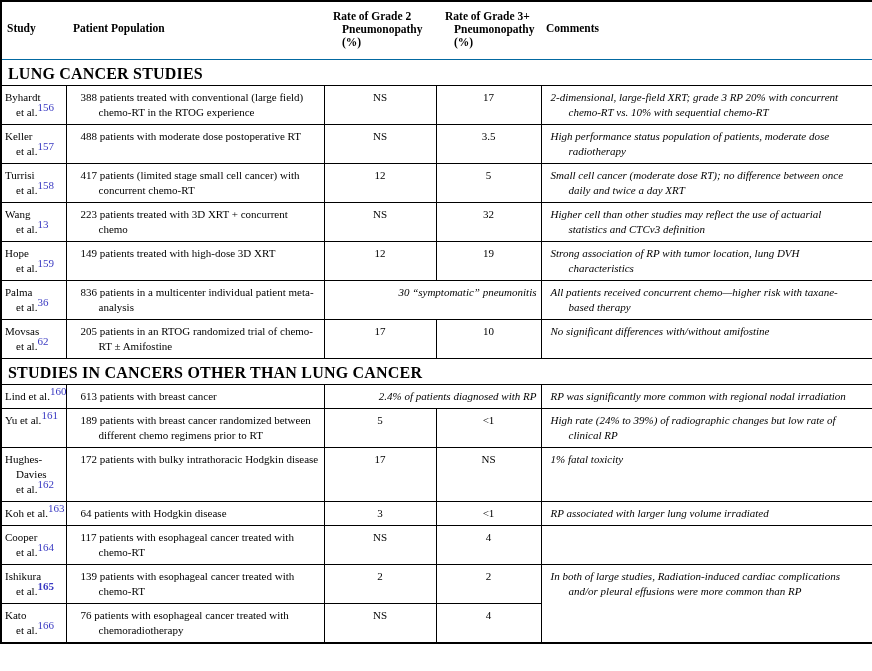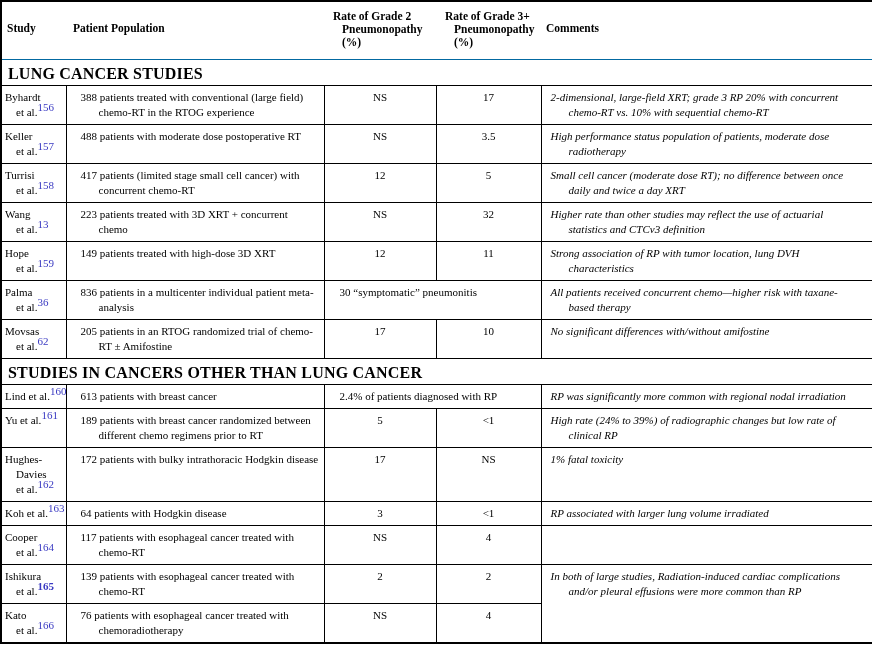--- a/index.html
+++ b/index.html
@@ -28,21 +28,21 @@
     vertical-align:top; color:#000; overflow:hidden;
   }
   tr.section-row td {
     font-weight:bold; font-size:16px; letter-spacing:0.2px;
     padding:6px 4px 4px 6px;
   }
   td.study-cell   { padding:4px 0 4px 14px; text-indent:-11px; }
   td.study-cell .etal { white-space:nowrap; }
   td.pop-cell     { padding:4px 4px 4px 32px; text-indent:-18px; }
   td.rate-cell    { padding:4px 2px; text-align:center; }
-  td.rate-merged-cell { padding:4px 4px 4px 15px; text-align:left; }
+  td.rate-merged-cell { padding:4px 4px 4px 15px; text-align:right;font-style:italic; }
   td.comment-cell { padding:4px 14px 4px 27px; text-indent:-18px;font-style:italic; }
   sup.ref {
     font-size:11px; line-height:0; vertical-align:super;
     letter-spacing:0; cursor:pointer;
   }
 </style>
 </head>
 <body>
 
 <div class="page">
@@ -94,27 +94,27 @@
           <td class="pop-cell">417 patients (limited stage small cell cancer) with concurrent chemo-RT</td>
           <td class="rate-cell">12</td>
           <td class="rate-cell">5</td>
           <td class="comment-cell">Small cell cancer (moderate dose RT); no difference between once daily and twice a day XRT</td>
         </tr>
         <tr>
           <td class="study-cell">Wang <span class="etal">et al.<sup class="ref" style="color: rgb(58, 58, 194);">13</sup></span></td>
           <td class="pop-cell">223 patients treated with 3D XRT + concurrent chemo</td>
           <td class="rate-cell">NS</td>
           <td class="rate-cell">32</td>
-          <td class="comment-cell">Higher rate than other studies may reflect the use of actuarial statistics and CTCv3 definition</td>
+          <td class="comment-cell">Higher cell than other studies may reflect the use of actuarial statistics and CTCv3 definition</td>
         </tr>
         <tr>
           <td class="study-cell">Hope <span class="etal">et al.<sup class="ref" style="color: rgb(58, 58, 194);">159</sup></span></td>
           <td class="pop-cell">149 patients treated with high-dose 3D XRT</td>
           <td class="rate-cell">12</td>
-          <td class="rate-cell">11</td>
+          <td class="rate-cell">19</td>
           <td class="comment-cell">Strong association of RP with tumor location, lung DVH characteristics</td>
         </tr>
         <tr>
           <td class="study-cell">Palma <span class="etal">et al.<sup class="ref" style="color: rgb(58, 58, 194);">36</sup></span></td>
           <td class="pop-cell">836 patients in a multicenter individual patient meta-analysis</td>
           <td class="rate-merged-cell" colspan="2">30 “symptomatic” pneumonitis</td>
           <td class="comment-cell">All patients received concurrent chemo—higher risk with taxane-based therapy</td>
         </tr>
         <tr>
           <td class="study-cell">Movsas <span class="etal">et al.<sup class="ref" style="color: rgb(58, 58, 194);">62</sup></span></td>

